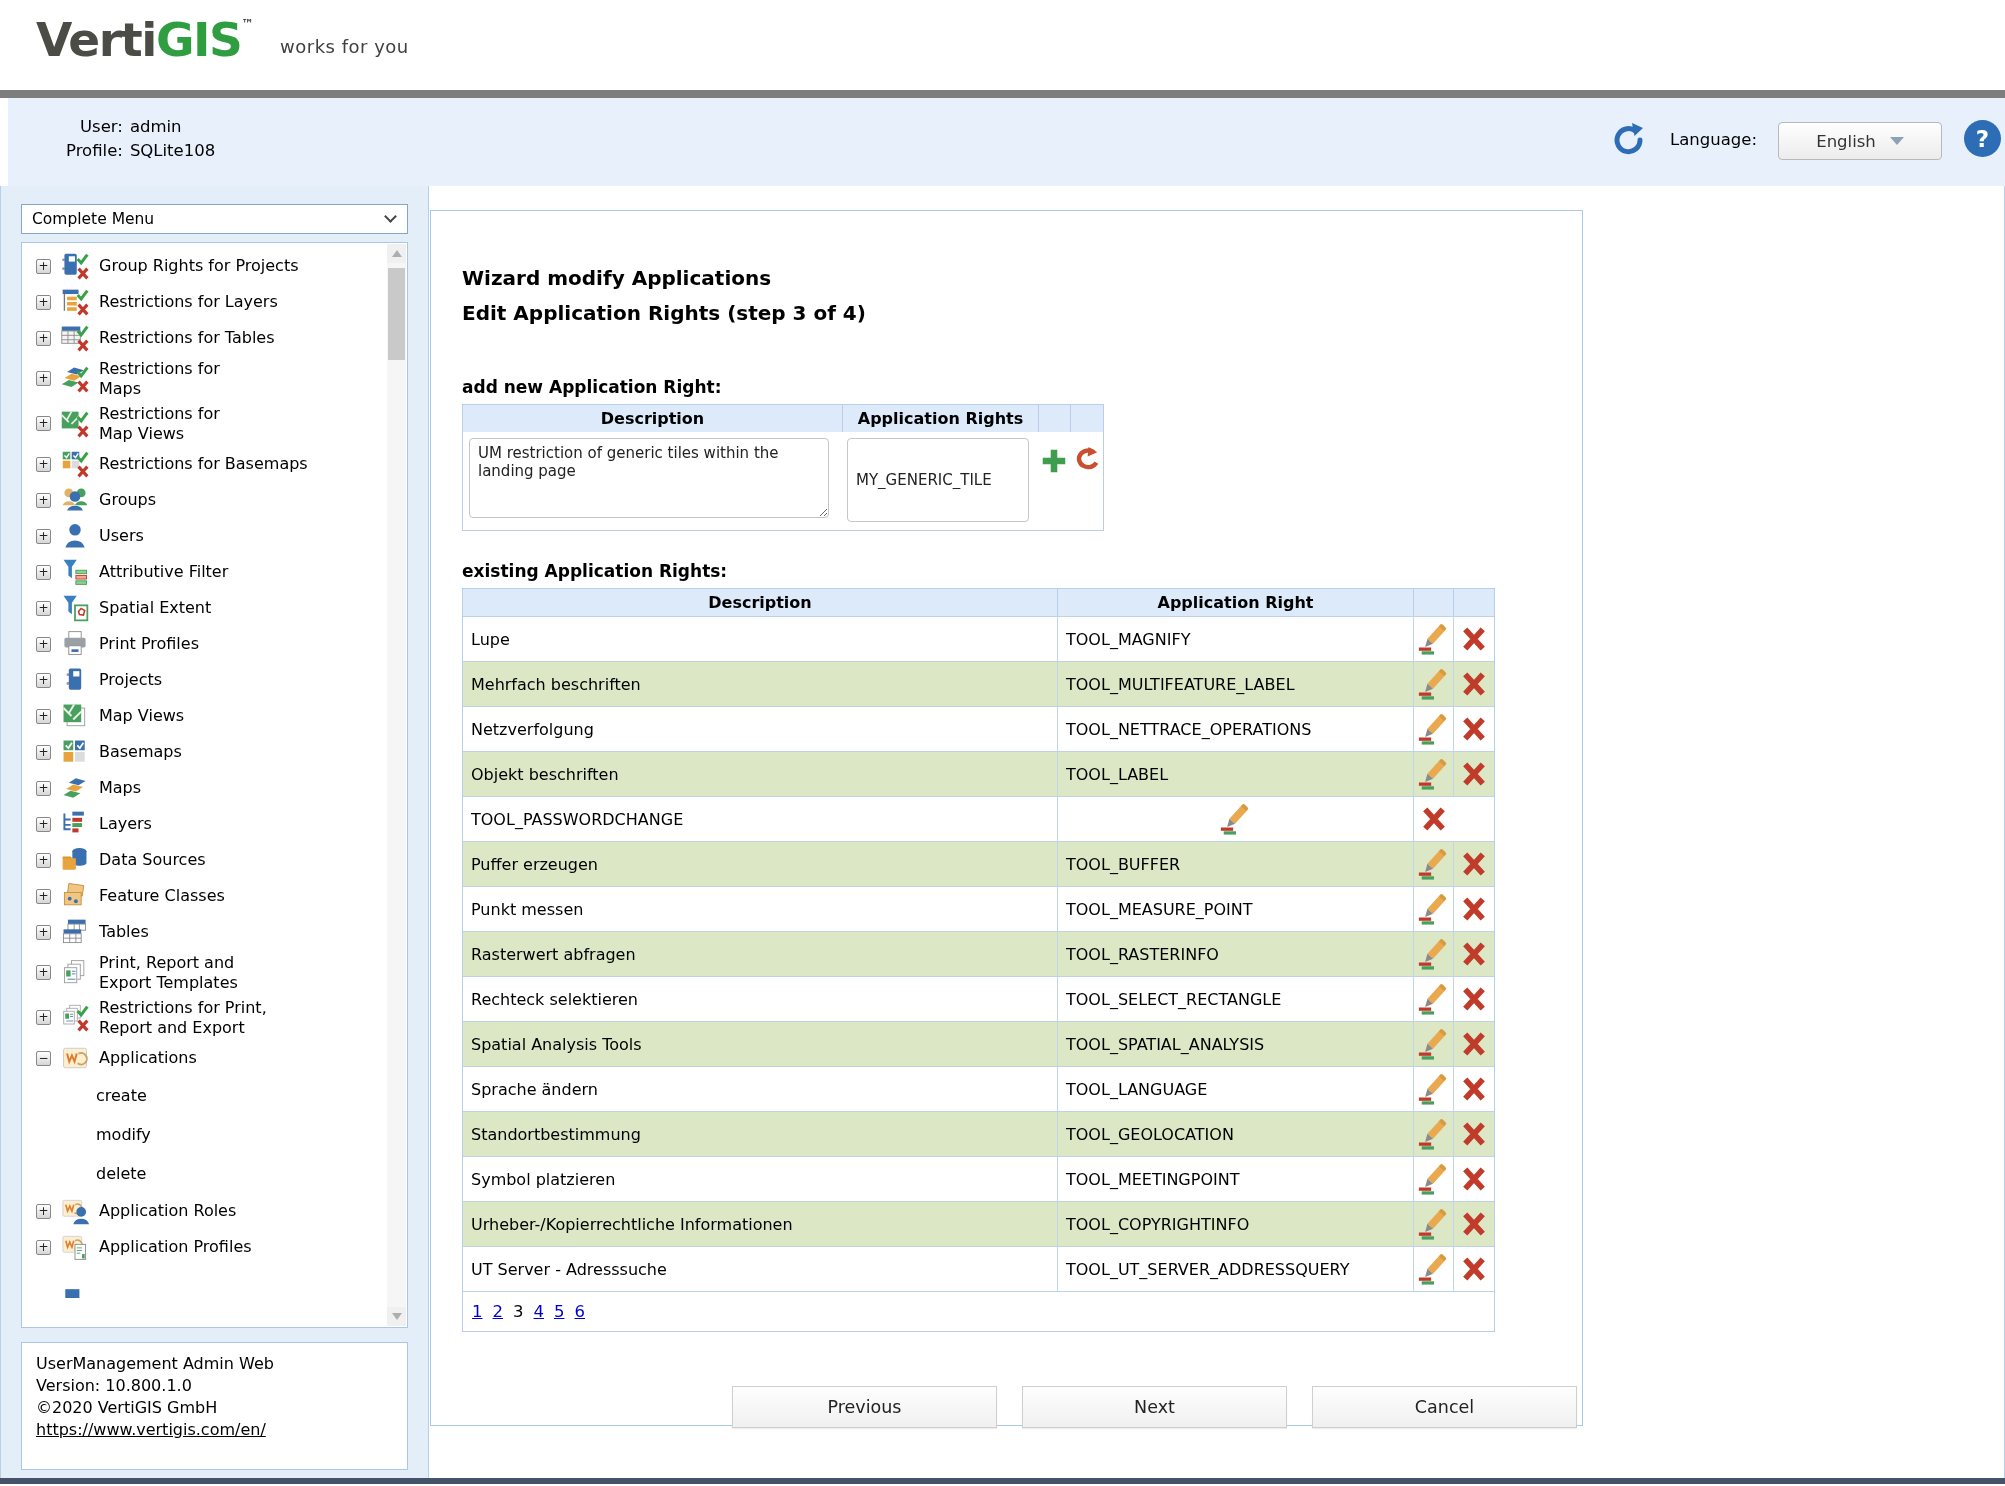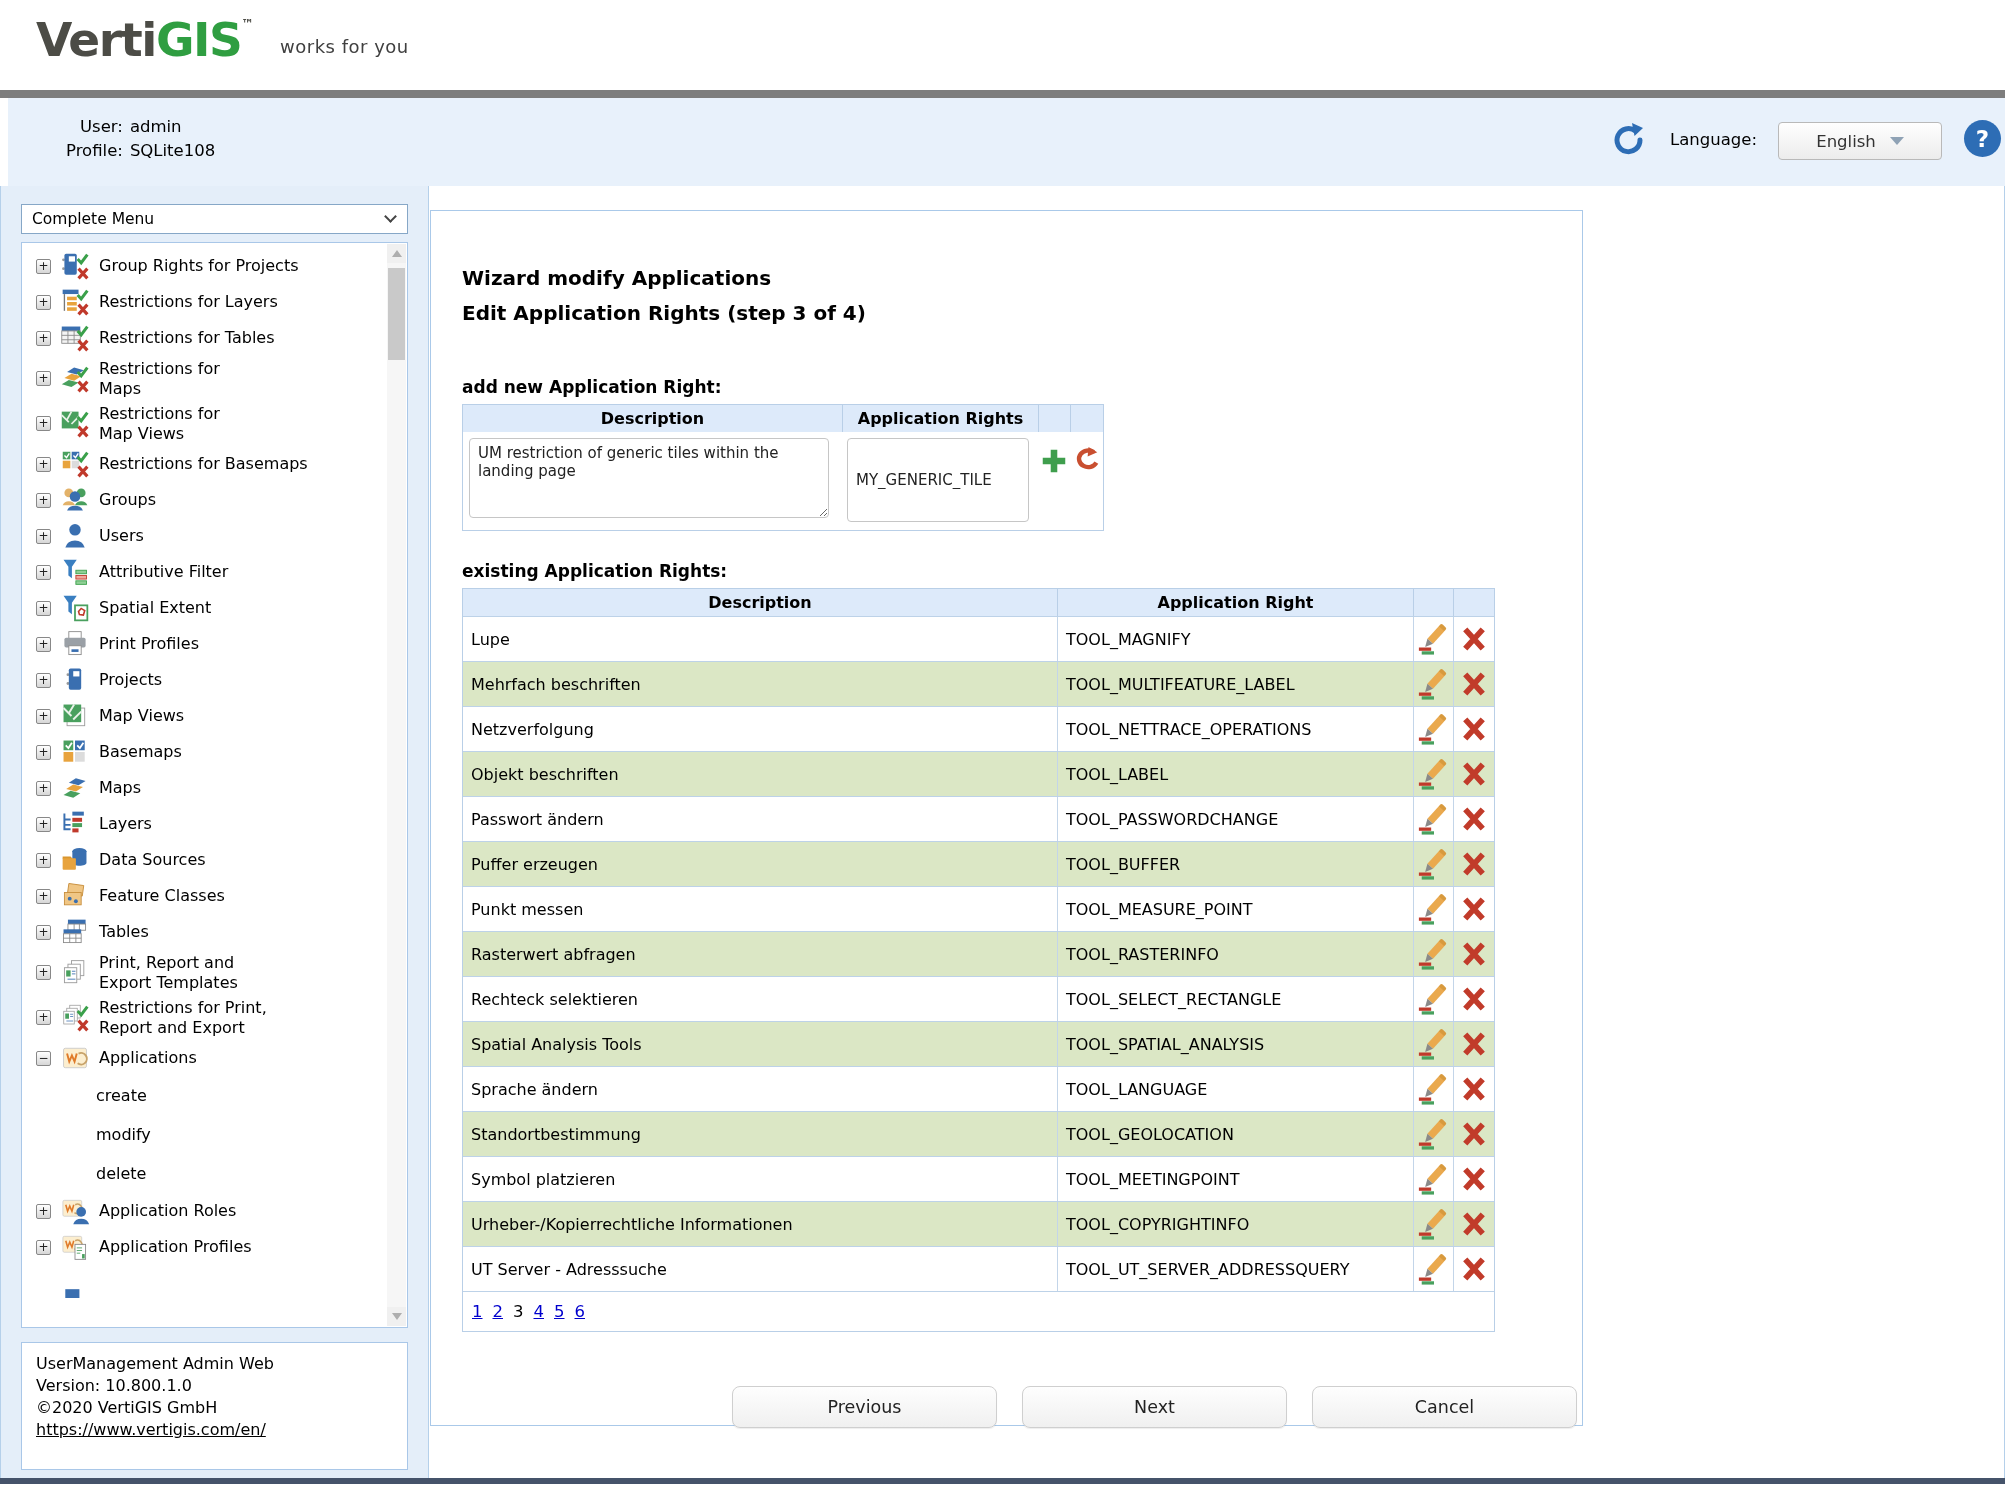--- a/index.html
+++ b/index.html
@@ -78,21 +78,21 @@
   .ex-head .hcell:last-child{border-right:none;}
   .ex-row{display:grid;grid-template-columns:595px 356px 40px 40px;height:45px;border-top:1px solid #bdd2e8;background:#fff;}
   .ex-row.alt{background:var(--row-green);}
   .ex-row .cell{display:flex;align-items:center;padding-left:8px;font-size:16px;border-right:1px solid #c3d5e9;overflow:hidden;}
   .ex-row .iconcell{display:flex;align-items:center;justify-content:center;border-right:1px solid #c3d5e9;padding:0;cursor:pointer;}
   .ex-row .iconcell:last-child,{border-right:none;}
   .pager{border-top:1px solid #bdd2e8;height:40px;display:flex;align-items:center;gap:10px;padding-left:9px;font-size:16.5px;background:#fff;}
   .page-link{color:var(--link-blue);text-decoration:underline;cursor:pointer;}
   .page-current{color:#000;}
   .buttons-row{margin-top:54px;width:1118px;display:flex;justify-content:flex-end;gap:25px;padding-right:3px;}
-  .wiz-btn{width:265px;height:42px;border:1px solid #cfcfcf;border-radius:8px;background:linear-gradient(#fefefe,#f0f0f0);
+  .wiz-btn{width:265px;height:42px;border:1px solid #cfcfcf;border-radius:0;background:linear-gradient(#fefefe,#f0f0f0);
     font-family:inherit;font-size:17.5px;color:#222;cursor:pointer;box-shadow:0 1px 1px rgba(0,0,0,.07);}
 
   .bottom-strip{height:6px;background:#45536a;}
   svg{display:block;}
 </style>
 </head>
 <body>
 
 <div id="page">
 
@@ -608,21 +608,20 @@
                     <rect x="5" y="31" width="13" height="3.5" fill="#49a05e"></rect>
                   </svg>
                 </div>
                 <div class="iconcell" style="border-right: none;">
                   <svg viewBox="0 0 32 32" width="28" height="28">
                     <path d="M6 5l20 22M26 5L6 27" stroke="#c13b2a" stroke-width="6.5"></path>
                   </svg>
                 </div>
               </div>
               <div class="ex-row">
-                <div class="cell">Passwort ändern</div>
                 <div class="cell">TOOL_PASSWORDCHANGE</div>
                 <div class="iconcell">
                   <svg viewBox="0 0 36 36" width="34" height="34">
                     <g transform="rotate(42 18 16)">
                       <rect x="14" y="0" width="8" height="5" rx="2" fill="#d89a3e"></rect>
                       <rect x="14" y="4" width="8" height="18" fill="#eaa94e"></rect>
                       <path d="M14 22h8l-4 8z" fill="#8a8a8a"></path>
                     </g>
                     <rect x="2" y="27" width="13" height="3.5" fill="#c0392b"></rect>
                     <rect x="5" y="31" width="13" height="3.5" fill="#49a05e"></rect>

